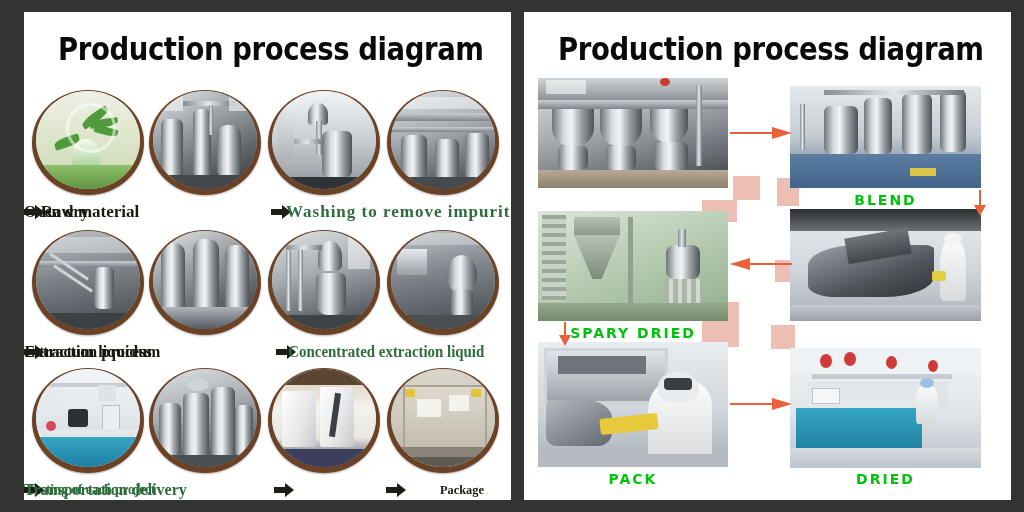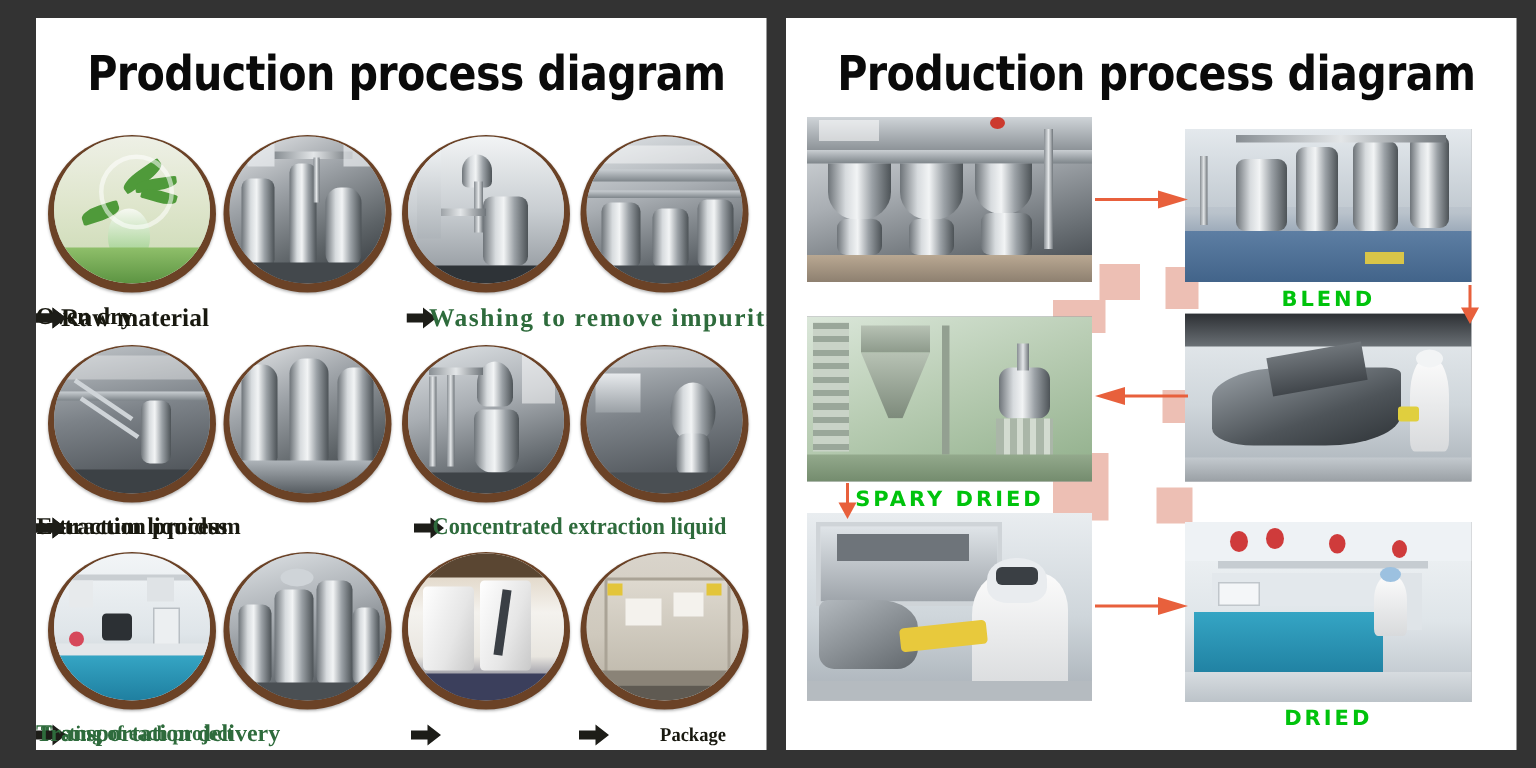--- a/index.html
+++ b/index.html
@@ -523,20 +523,21 @@
         <i class="bench" style="left:6px;top:60px;width:126px;height:44px;"></i>
         <i style="left:132px;top:34px;width:26px;height:38px;background:#dfe4e8;"></i>
         <i class="suit" style="left:126px;top:36px;width:22px;height:40px;"></i>
         <i style="left:130px;top:30px;width:14px;height:10px;background:#9cc1e0;border-radius:50%;"></i>
         <i style="left:0;top:100px;width:191px;height:20px;background:linear-gradient(180deg,#d7dce0,#bcc3c9);"></i>
       </div>
     </div>
 
     <div class="cap" id="cap-absorb">BLEND</div>
     <div class="cap" id="cap-spray">SPARY DRIED</div>
+    <div class="cap" id="cap-pack">PACK</div>
     <div class="cap" id="cap-test">DRIED</div>
 
     <div class="arrow-h" id="ar-1">
       <svg width="62" height="14" viewBox="0 0 62 14">
           <path d="M0 7 H44" stroke="#e8603c" stroke-width="2" fill="none"></path>
           <path d="M42 1 L62 7 L42 13 Z" fill="#e8603c"></path>
         </svg>
     </div>
     <div class="arrow-v" id="ar-2">
       <svg width="14" height="26" viewBox="0 0 14 26">

